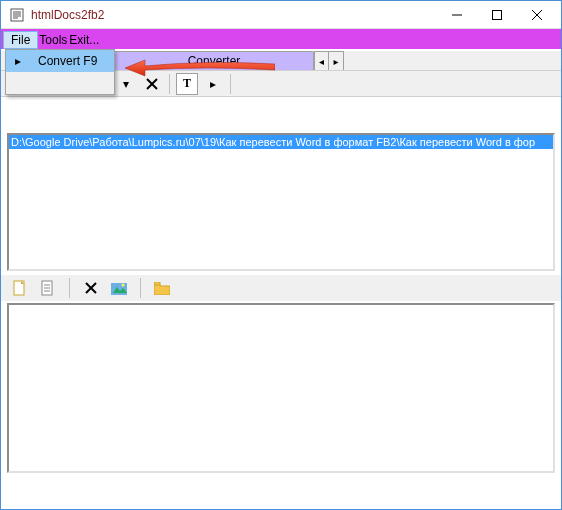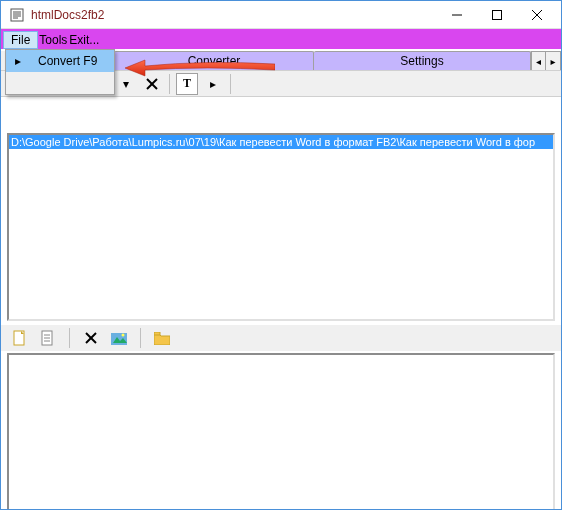--- a/index.html
+++ b/index.html
@@ -133,21 +133,21 @@
   .tb-sep { width:1px;height:20px;background:#c0c0c0;margin:0 2px;}
   .tb-btn svg { display:block; }
   
   .list-pane {
     border: 2px inset #e0e0e0;
     background:#fff;
     margin: 2px 6px;
     overflow:hidden;
     position:relative;
   }
-  .pane-top { height: 188px; margin-top: 36px; }
+  .pane-top { height: 138px; margin-top: 36px; }
   .pane-bottom { height: 170px; }
   .sel-row {
     background: #3399ff;
     color: #fff;
     font-size: 11px;
     white-space: nowrap;
     padding: 1px 2px;
     font-family: Tahoma, sans-serif;
   }
   
@@ -207,23 +207,20 @@
 <div class="menubar">
   <div class="menu-item open">File</div>
   <div class="menu-item">Tools</div>
   <div class="menu-item">Exit...</div>
 </div>
 
 <div class="tabs-row">
   <div class="tab-btn tab-converter">
     <span>Converter</span>
   </div>
-  <div class="tab-btn tab-settings">
-    <span>Settings</span>
-  </div>
   <div class="tab-scroll">
     <div>◂</div>
     <div>▸</div>
   </div>
 </div>
 
 <div class="toolbar">
   <div class="tb-btn" style="margin-left:110px;">
     <span>▾</span>
   </div>

